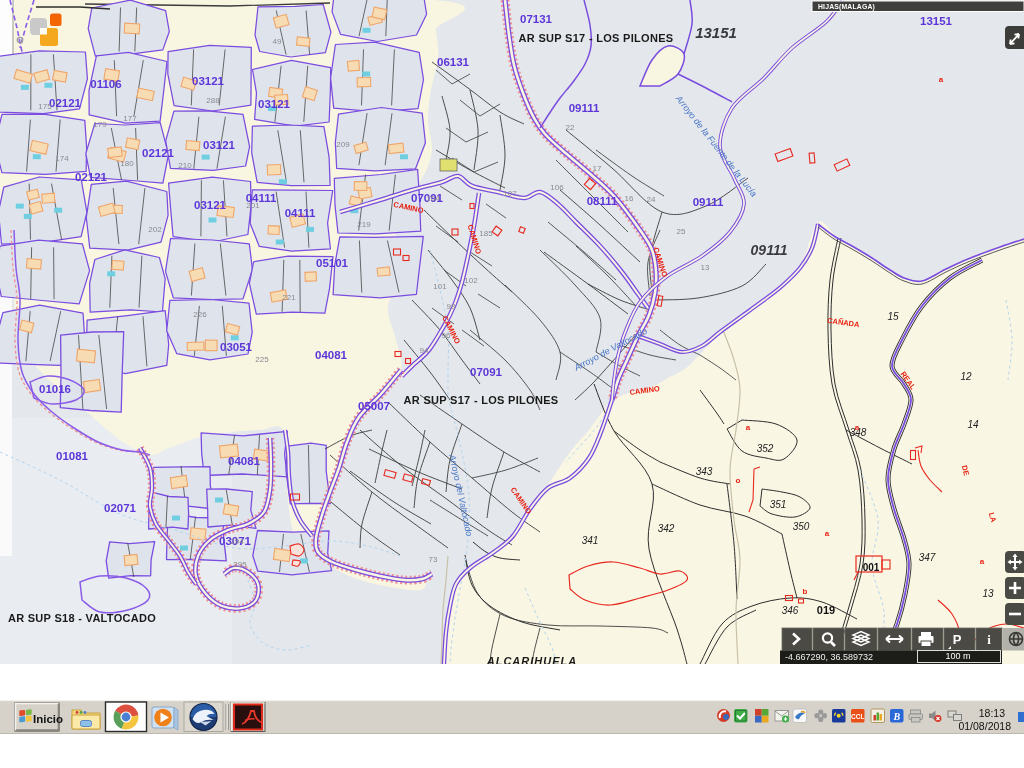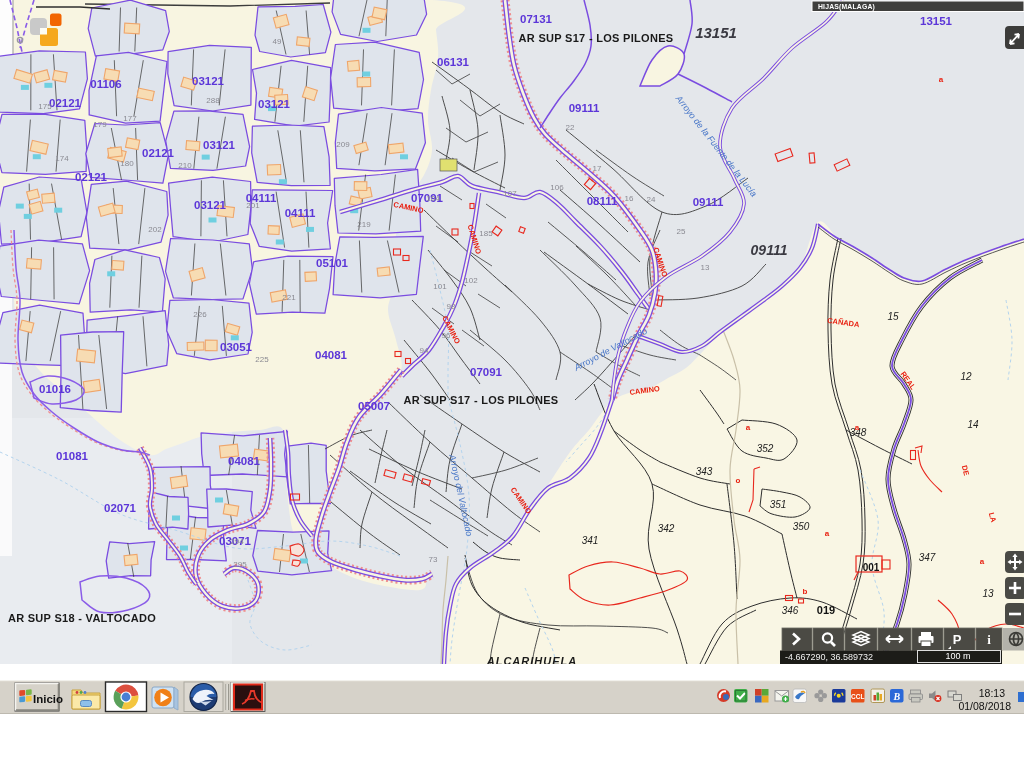--- a/index.html
+++ b/index.html
@@ -1,16 +1,16 @@
 <!DOCTYPE html>
 <html><head><meta charset="utf-8"><style>
 html,body{margin:0;padding:0;background:#fff;width:1024px;height:768px;overflow:hidden}
 #page{position:relative;width:1024px;height:768px;font-family:"Liberation Sans",sans-serif}
 #map{position:absolute;left:0;top:0}
-#tbar{position:absolute;left:0;top:680px}
+#tbar{position:absolute;left:0;top:700px}
 </style></head><body>
 <div id="page">
 <div id="map"><svg width="1024" height="664" viewBox="0 0 1024 664">
         <rect x="0" y="0" width="1024" height="664" fill="#e4e7eb"></rect>
 <rect x="0" y="418" width="232" height="246" fill="#e9ecf0"></rect>
 <rect x="0" y="0" width="12" height="556" fill="#fafafb"></rect>
 <path d="M444.0,664.0 C444.5,658.3 446.2,639.2 447.0,630.0 C447.8,620.8 447.7,616.8 449.0,609.0 C450.3,601.2 451.7,589.7 455.0,583.0 C458.3,576.3 463.2,574.2 469.0,569.0 C474.8,563.8 482.7,557.8 490.0,552.0 C497.3,546.2 506.3,540.7 513.0,534.0 C519.7,527.3 524.2,520.2 530.0,512.0 C535.8,503.8 541.3,495.0 548.0,485.0 C554.7,475.0 563.2,461.2 570.0,452.0 C576.8,442.8 584.0,436.2 589.0,430.0 C594.0,423.8 596.0,420.0 600.0,415.0 C604.0,410.0 607.7,403.8 613.0,400.0 C618.3,396.2 625.8,394.0 632.0,392.0 C638.2,390.0 644.0,390.3 650.0,388.0 C656.0,385.7 662.0,381.3 668.0,378.0 C674.0,374.7 679.8,372.8 686.0,368.0 C692.2,363.2 698.8,355.3 705.0,349.0 C711.2,342.7 715.8,336.5 723.0,330.0 C730.2,323.5 740.2,315.7 748.0,310.0 C755.8,304.3 761.3,303.3 770.0,296.0 C778.7,288.7 792.0,278.3 800.0,266.0 C808.0,253.7 811.7,226.7 818.0,222.0 C824.3,217.3 830.7,233.0 838.0,238.0 C845.3,243.0 854.2,247.3 862.0,252.0 C869.8,256.7 878.3,261.8 885.0,266.0 C891.7,270.2 895.8,274.7 902.0,277.0 C908.2,279.3 914.5,281.5 922.0,280.0 C929.5,278.5 939.3,271.7 947.0,268.0 C954.7,264.3 959.2,261.7 968.0,258.0 C976.8,254.3 990.7,249.3 1000.0,246.0 C1009.3,242.7 1020.0,239.3 1024.0,238.0  L1024,664 Z" fill="#f9f6e4"></path>
 <path d="M0.0,0.0 C72.0,0.0 359.3,-5.0 432.0,0.0 C504.7,5.0 435.0,20.3 436.0,30.0 C437.0,39.7 438.8,48.0 438.0,58.0 C437.2,68.0 432.7,79.7 431.0,90.0 C429.3,100.3 427.8,110.0 428.0,120.0 C428.2,130.0 432.7,140.8 432.0,150.0 C431.3,159.2 428.0,167.3 424.0,175.0 C420.0,182.7 412.0,189.8 408.0,196.0 C404.0,202.2 402.0,205.5 400.0,212.0 C398.0,218.5 397.7,227.3 396.0,235.0 C394.3,242.7 390.3,249.7 390.0,258.0 C389.7,266.3 394.3,276.3 394.0,285.0 C393.7,293.7 387.7,300.8 388.0,310.0 C388.3,319.2 393.8,330.0 396.0,340.0 C398.2,350.0 403.7,361.0 401.0,370.0 C398.3,379.0 387.0,386.2 380.0,394.0 C373.0,401.8 365.7,404.3 359.0,417.0 C352.3,429.7 346.2,453.7 340.0,470.0 C333.8,486.3 326.3,502.8 322.0,515.0 C317.7,527.2 314.0,536.5 314.0,543.0 C314.0,549.5 316.8,550.5 322.0,554.0 C327.2,557.5 337.0,560.7 345.0,564.0 C353.0,567.3 360.8,571.7 370.0,574.0 C379.2,576.3 391.7,577.3 400.0,578.0 C408.3,578.7 415.7,577.0 420.0,578.0 C424.3,579.0 426.0,582.0 426.0,584.0 C426.0,586.0 425.0,589.3 420.0,590.0 C415.0,590.7 406.0,589.7 396.0,588.0 C386.0,586.3 371.0,583.7 360.0,580.0 C349.0,576.3 338.0,571.0 330.0,566.0 C322.0,561.0 317.0,554.7 312.0,550.0 C307.0,545.3 303.3,541.7 300.0,538.0 C296.7,534.3 294.3,537.7 292.0,528.0 C289.7,518.3 287.5,496.3 286.0,480.0 C284.5,463.7 287.3,438.3 283.0,430.0 C278.7,421.7 268.8,429.7 260.0,430.0 C251.2,430.3 240.0,430.8 230.0,432.0 C220.0,433.2 207.8,435.2 200.0,437.0 C192.2,438.8 188.7,441.0 183.0,443.0 C177.3,445.0 171.5,447.0 166.0,449.0 C160.5,451.0 157.7,456.5 150.0,455.0 C142.3,453.5 131.7,448.2 120.0,440.0 C108.3,431.8 93.3,417.5 80.0,406.0 C66.7,394.5 50.0,381.8 40.0,371.0 C30.0,360.2 24.3,352.8 20.0,341.0 C15.7,329.2 15.0,318.5 14.0,300.0 C13.0,281.5 16.3,245.3 14.0,230.0 C11.7,214.7 2.3,211.7 0.0,208.0  Z" fill="#f8f5e1"></path>
 <rect x="0" y="0" width="12.5" height="92" fill="#fdfdfd"></rect>
 <line x1="13" y1="0" x2="13" y2="92" stroke="#aaa" stroke-width="1.2"></line>

